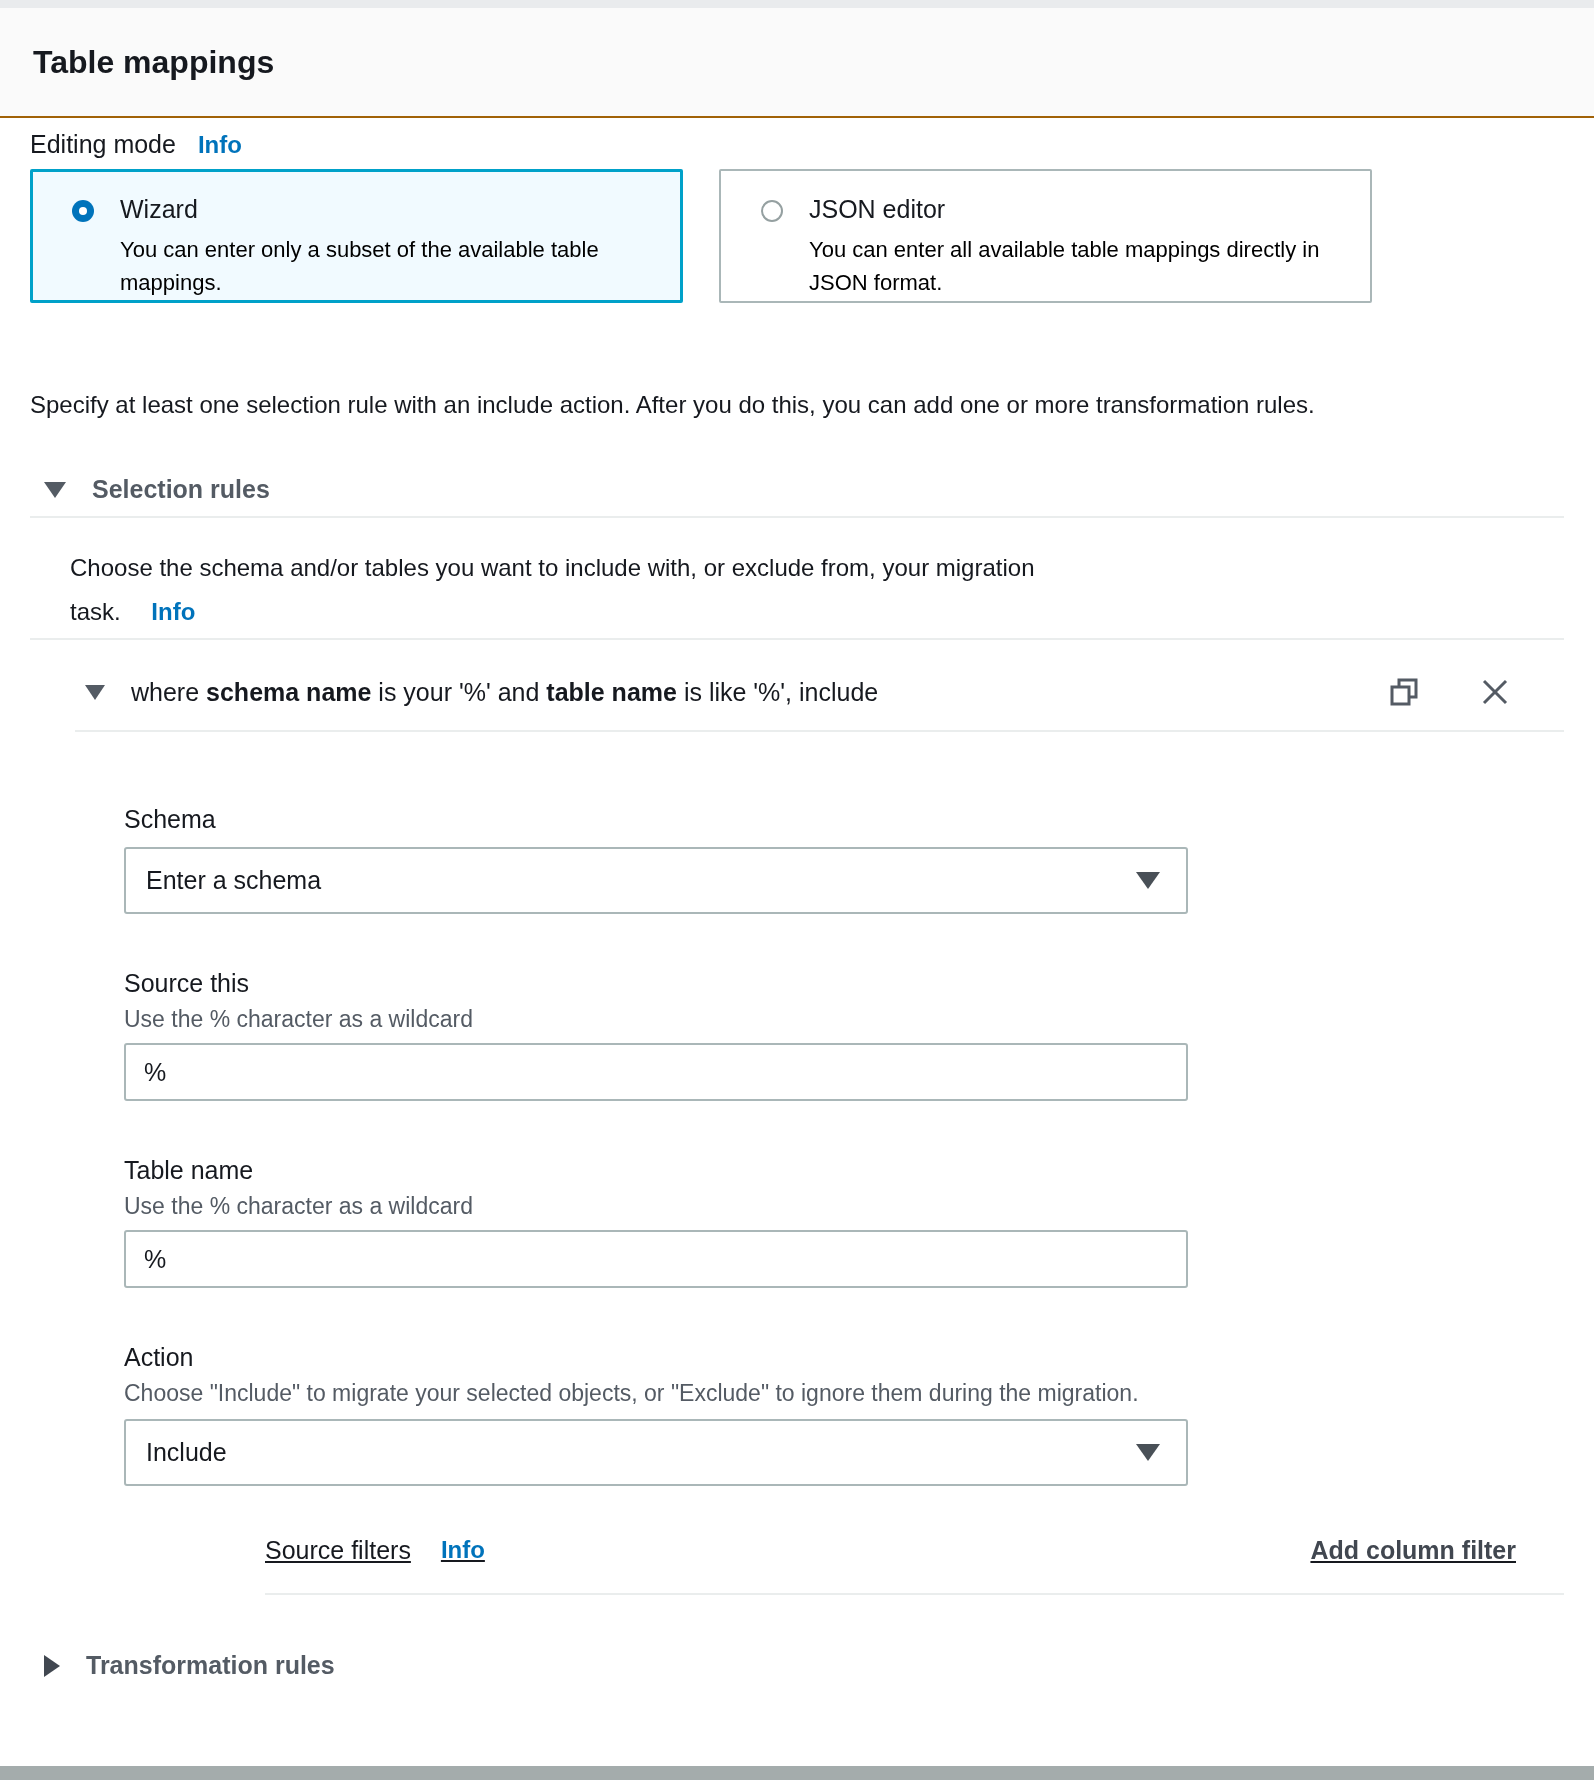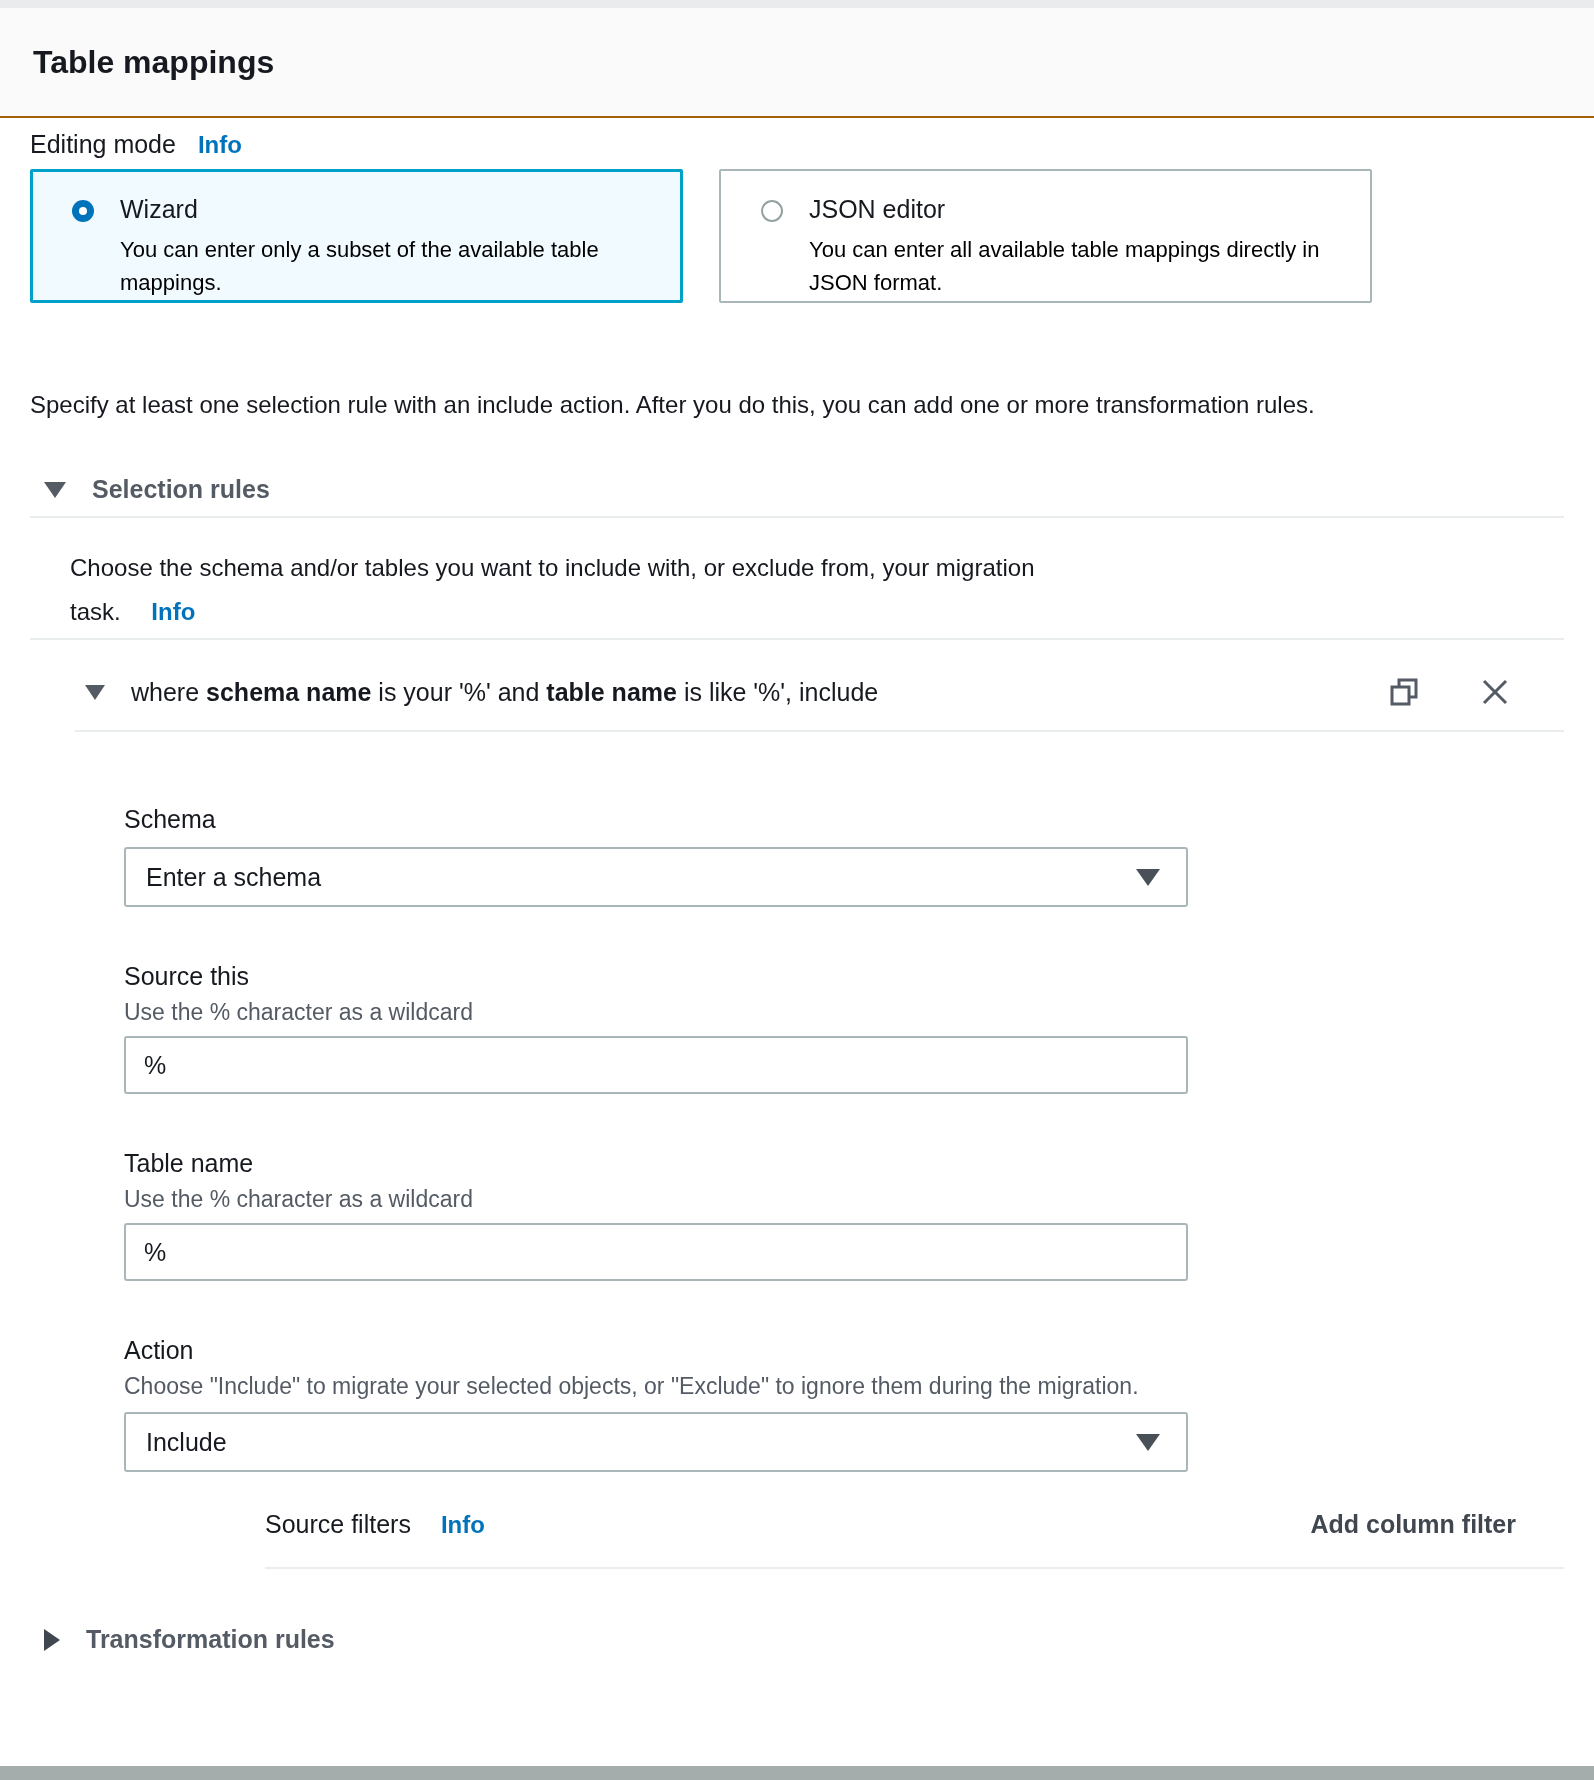--- a/index.html
+++ b/index.html
@@ -65,28 +65,28 @@
   .rule-body{padding-left:94px;}
   .field-label{font-size:25px;color:#16191f;margin-top:54px;line-height:31px;}
   .field-label.first{margin-top:72px;}
   .field-helper{font-size:23px;color:#545b64;margin-top:6px;line-height:28px;}
   .text-input{
     box-sizing:border-box;display:block;width:1064px;height:58px;margin-top:10px;
     border:2px solid #aab7b8;border-radius:3px;padding:0 18px;
     font-family:inherit;font-size:25px;color:#16191f;background:#fff;
   }
   .select{
-    box-sizing:border-box;width:1064px;height:60px;margin-top:12px;
+    box-sizing:border-box;width:1064px;height:67px;margin-top:12px;
     border:2px solid #aab7b8;border-radius:3px;padding:0 20px;background:#fff;
     display:flex;align-items:center;font-size:25px;color:#16191f;cursor:pointer;
   }
   .select .sel-caret{margin-left:auto;margin-right:6px;width:0;height:0;
     border-left:12px solid transparent;border-right:12px solid transparent;border-top:17px solid #495057;}
 
-  .sf-row{margin-top:38px;margin-left:141px;display:flex;align-items:center;}
+  .sf-row{margin-top:50px;margin-left:141px;display:flex;align-items:flex-start;text-decoration:underline;}
   .sf-label{font-size:25px;color:#16191f;}
   .sf-row .info-link{margin-left:30px;}
   .link-btn{margin-left:auto;margin-right:48px;background:none;border:none;padding:0;
     font-family:inherit;font-weight:700;font-size:25px;color:#414750;cursor:pointer;white-space:nowrap;}
   .sf-divider{height:2px;background:#eaeded;margin-top:28px;margin-left:141px;}
 
   .section-head.transform{margin-top:56px;}
   .bottom-bar{position:absolute;left:0;right:0;bottom:0;height:14px;background:#a4acac;}
 </style>
 </head>

